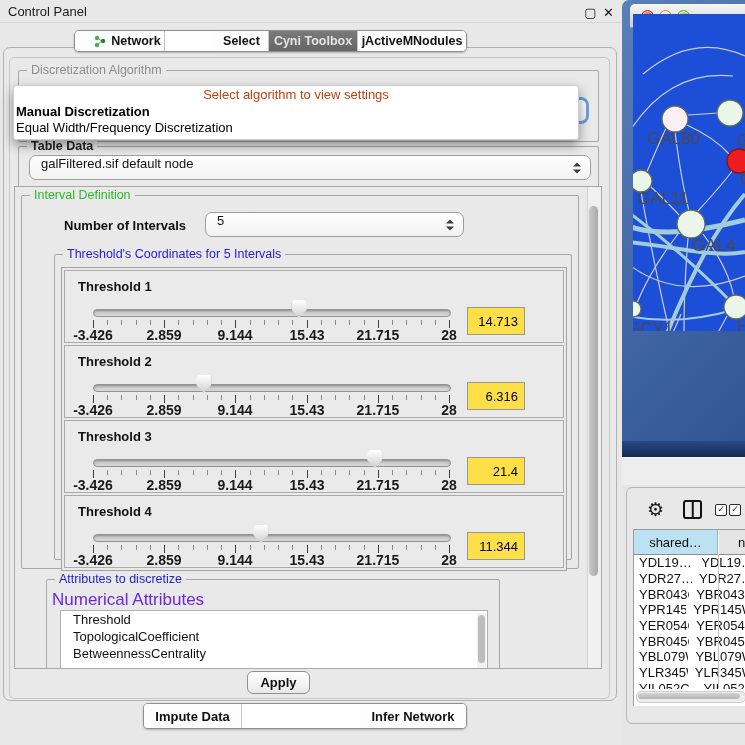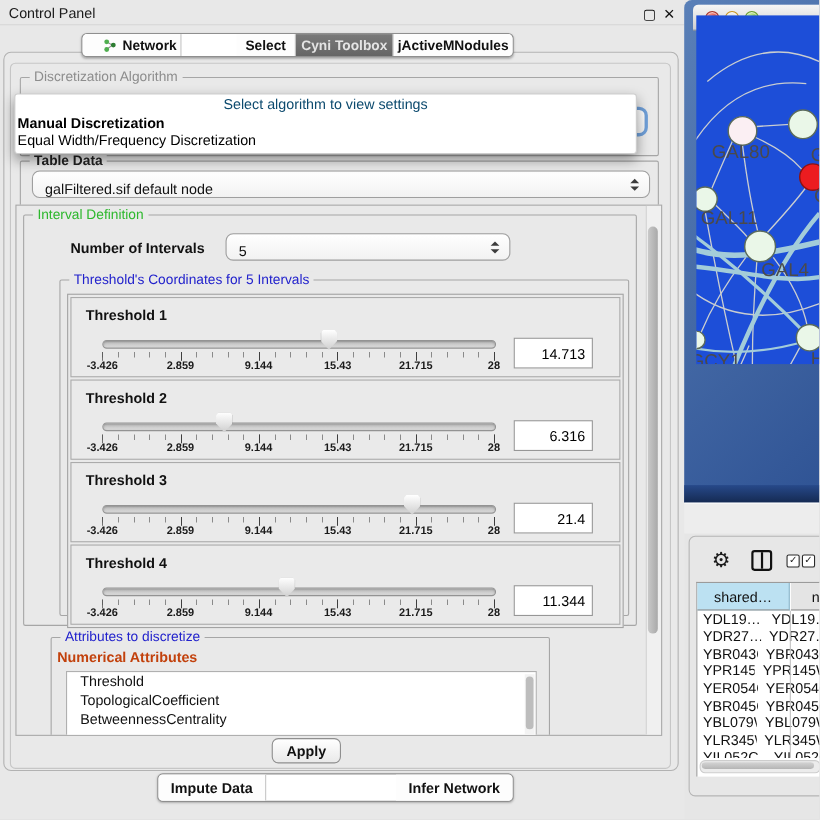--- a/index.html
+++ b/index.html
@@ -17,45 +17,45 @@
   .seg:last-child{border-right:none;}
   .seg.sel{background:linear-gradient(#7a7a7a,#656565);color:#e4e4e4;}
   #top-tabs{left:74px;top:30px;height:20px;font-size:12.5px;}
   #bottom-tabs{left:143px;top:703px;height:24px;font-size:13px;}
   
   .panelbox{border:1px solid #b2b2b2;border-radius:7px;background:#e9e9e9;}
   
   .groupbox{position:absolute;border:1px solid #a6a6a6;border-radius:2px;}
   .gtitle{position:absolute;top:-8px;left:8px;background:#e9e9e9;padding:0 4px;font-size:12.5px;white-space:nowrap;}
   
-  .combo{position:absolute;background:linear-gradient(#ffffff,#f2f2f2);border:1px solid #9f9f9f;border-radius:7px;display:flex;align-items:flex-end;font-size:13px;color:#111;padding:0 10px 0 11px;box-sizing:border-box;}
+  .combo{position:absolute;background:linear-gradient(#ffffff,#f2f2f2);border:1px solid #9f9f9f;border-radius:7px;display:flex;align-items:flex-start;font-size:13px;color:#111;padding:0 10px 0 11px;box-sizing:border-box;}
   .stepper{position:absolute;right:9px;top:50%;transform:translateY(-50%);width:8px;height:11px;}
   .stepper::before{content:"";position:absolute;left:0;top:0;border-left:4px solid transparent;border-right:4px solid transparent;border-bottom:4px solid #3c3c3c;}
   .stepper::after{content:"";position:absolute;left:0;bottom:0;border-left:4px solid transparent;border-right:4px solid transparent;border-top:4px solid #3c3c3c;}
   
   #algo-popup{left:13px;top:85px;width:564px;height:53px;background:#fff;border:1px solid #cdcdcd;border-radius:3px;box-shadow:0 5px 12px rgba(0,0,0,.4);z-index:60;}
-  #algo-popup .hint{text-align:center;color:#0c4a6e;font-size:13px;line-height:18px;}
+  #algo-popup .hint{text-align:center;color:#c2410c;font-size:13px;line-height:18px;}
   #algo-popup .opt{font-size:13px;line-height:16px;padding-left:2px;color:#000;}
   #algo-popup .opt.bold{font-weight:bold;}
   
   #viewport{left:14px;top:186px;width:586px;height:481px;border:1px solid #a9a9a9;background:#e9e9e9;overflow:hidden;}
   .vtrack{position:absolute;background:#f0f0f0;border-left:1px solid #d2d2d2;}
   .vthumb{position:absolute;left:1px;width:9px;border-radius:5px;background:linear-gradient(90deg,#c9c9c9,#a9a9a9);}
   
   #thr-panel{position:absolute;left:6px;top:12px;width:504px;background:#e9e9e9;border:1px solid #a3a3a3;}
   .thr-row{position:relative;height:71px;border:1px solid #ababab;margin:2px 2px 2px 2px;background:#eaeaea;}
   .thr-label{position:absolute;left:13px;top:8px;font-size:13px;font-weight:bold;color:#111;}
   .track{position:absolute;left:28px;top:38px;width:356px;height:6px;border-radius:4px;background:linear-gradient(#bdbdbd,#dadada);border:1px solid #939393;box-shadow:inset 0 1px 2px rgba(0,0,0,.25);}
   .thumb{position:absolute;top:29px;width:15px;height:18px;background:linear-gradient(#ffffff,#cfcfcf);clip-path:polygon(15% 0,85% 0,100% 15%,100% 55%,50% 100%,0 55%,0 15%);filter:drop-shadow(0 0 1px #7d7d7d);}
   .ticks{position:absolute;left:28px;top:49px;width:357px;height:8px;
     background:
       repeating-linear-gradient(90deg,#3f3f3f 0 1px,transparent 1px 71.2px) 0 0/357px 8px no-repeat,
       repeating-linear-gradient(90deg,#8a8a8a 0 1px,transparent 1px 14.24px) 0 0/357px 5px no-repeat;}
-  .scale span{position:absolute;top:56px;width:50px;text-align:center;font-size:10px;font-weight:bold;color:#1a1a1a;}
-  .valbox{position:absolute;left:402px;top:36px;width:72px;height:28px;background:#ffffff;border:1px solid #979797;display:flex;align-items:center;justify-content:flex-end;padding-right:6px;box-sizing:border-box;font-size:13px;color:#000;}
+  .scale span{position:absolute;top:56px;width:50px;text-align:center;font-size:14px;font-weight:bold;color:#1a1a1a;}
+  .valbox{position:absolute;left:402px;top:36px;width:58px;height:28px;background:#fde047;border:1px solid #979797;display:flex;align-items:center;justify-content:flex-end;padding-right:6px;box-sizing:border-box;font-size:13px;color:#000;}
   
   #attr-list{position:absolute;left:13px;top:30px;width:426px;height:62px;background:#fff;border:1px solid #b0b0b0;overflow:hidden;}
   #attr-list .item{font-size:13px;line-height:17px;padding-left:12px;color:#111;white-space:nowrap;}
   
   .pushbtn{position:absolute;display:flex;align-items:center;justify-content:center;background:linear-gradient(#ffffff,#e9e9e9);border:1px solid #8f8f8f;border-radius:6px;font-size:13px;font-weight:bold;color:#111;}
   
   #net-frame{left:622px;top:0;width:123px;height:457px;background:linear-gradient(135deg,#5a80b8,#2f5394);border-radius:7px 0 0 0;}
   #net-titlebar{left:630px;top:4px;width:115px;height:23px;background:linear-gradient(#f7f7f7,#cfcfcf);border-radius:5px 0 0 0;border-bottom:1px solid #9b9b9b;}
   .tlight{position:absolute;top:6px;width:11px;height:11px;border-radius:50%;box-shadow:inset 0 1px 1px rgba(255,255,255,.7);}
   #net-canvas{left:633px;top:14px;width:112px;height:317px;background:#1d4ed8;overflow:hidden;}
@@ -217,21 +217,21 @@
               </div>
               <div class="valbox">11.344</div>
             </div>
 
           </div>
         </div>
       </div>
 
       <div class="groupbox" style="left:31px;top:392px;width:452px;height:95px;">
         <span class="gtitle" style="color:#2222cc;">Attributes to discretize</span>
-        <div class="abs" style="left:5px;top:10px;font-size:13px;font-weight:bold;color:#c2410c;">Numerical Attributes</div>
+        <div class="abs" style="left:5px;top:10px;font-size:17px;font-weight:normal;color:#6d28d9;">Numerical Attributes</div>
         <div id="attr-list">
           <div class="item">Threshold</div>
           <div class="item">TopologicalCoefficient</div>
           <div class="item">BetweennessCentrality</div>
           <div class="abs" style="right:1px;top:2px;width:9px;height:56px;background:#f3f3f3;">
             <div style="position:absolute;left:1px;top:2px;width:7px;height:48px;border-radius:4px;background:#bdbdbd;"></div>
           </div>
         </div>
       </div>
 

